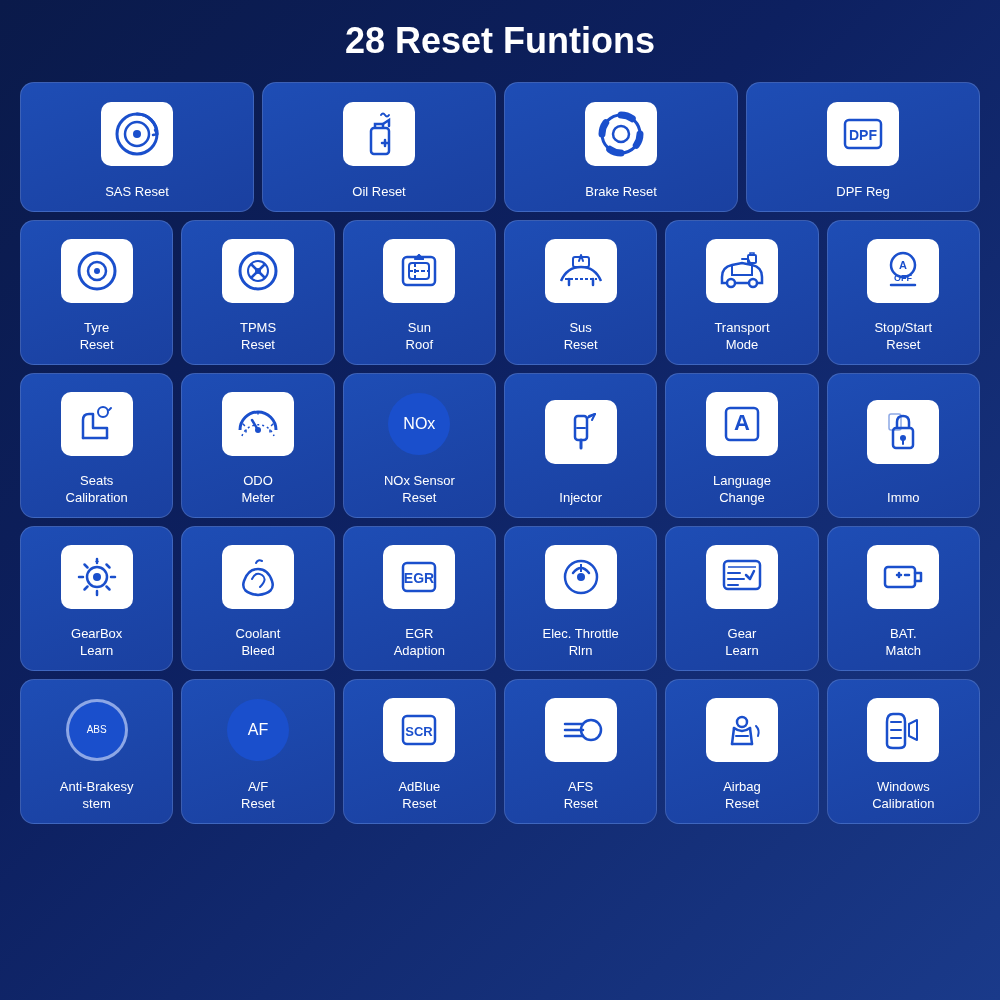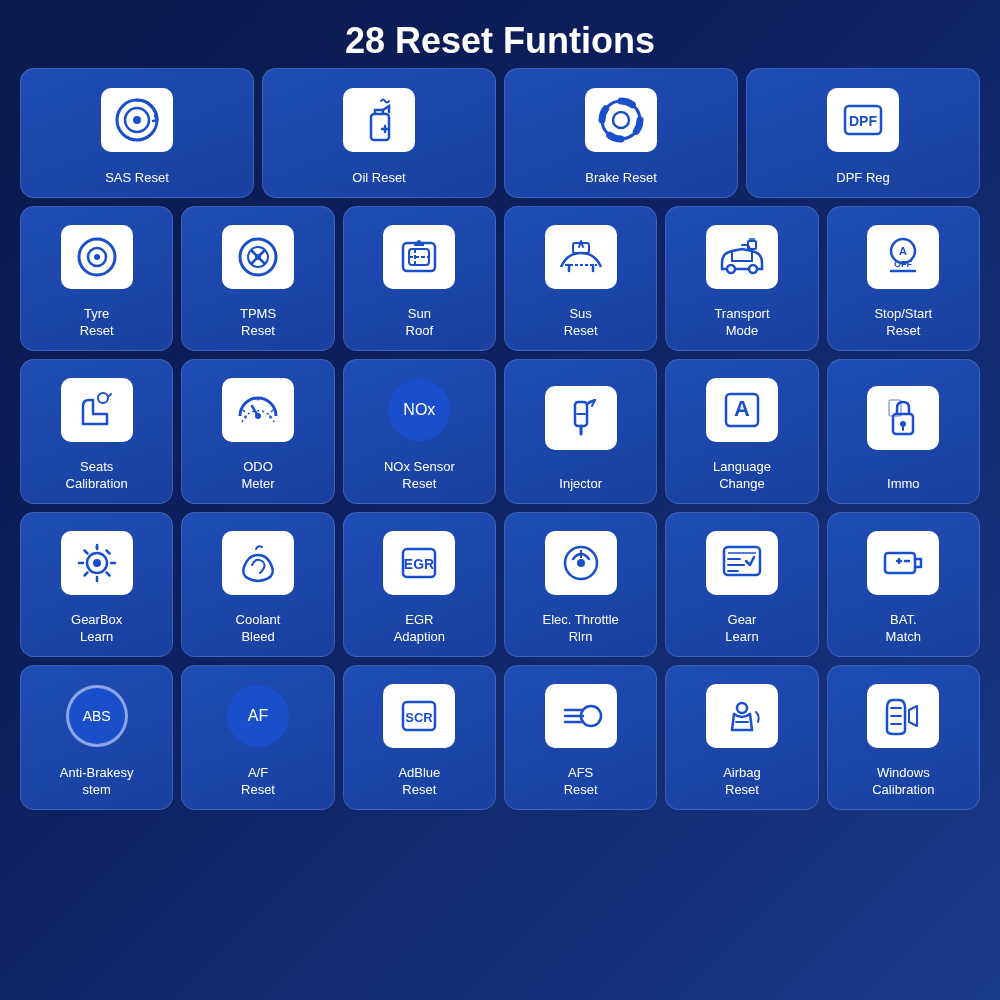--- a/index.html
+++ b/index.html
@@ -11,21 +11,21 @@
       display: flex;
       flex-direction: column;
       align-items: center;
       padding: 20px;
       overflow: hidden;
     }
     h1 {
       color: white;
       font-size: 36px;
       font-weight: 900;
-      margin-bottom: 6px;
+      margin-bottom: 20px;
       text-align: center;
     }
     .grid-container {
       display: flex;
       flex-direction: column;
       gap: 8px;
       width: 100%;
     }
     .grid-row {
       display: flex;
@@ -427,21 +427,21 @@
         </div>
       </div>
       <div class="card-label">BAT.<br>Match</div>
     </div>
   </div>
 
   <div class="grid-row row5">
 
     <div class="card card-normal">
       <div class="icon-area">
-        <div class="circle-icon" style="width:62px;height:62px;font-size:14px;border:3px solid rgba(255,255,255,0.5);">ABS</div>
+        <div class="circle-icon" style="width:62px;height:62px;font-size:10px;border:3px solid rgba(255,255,255,0.5);">ABS</div>
       </div>
       <div class="card-label">Anti-Brakesy<br>stem</div>
     </div>
 
     <div class="card card-normal">
       <div class="icon-area">
         <div class="circle-icon" style="width:62px;height:62px;font-size:16px;">AF</div>
       </div>
       <div class="card-label">A/F<br>Reset</div>
     </div>

